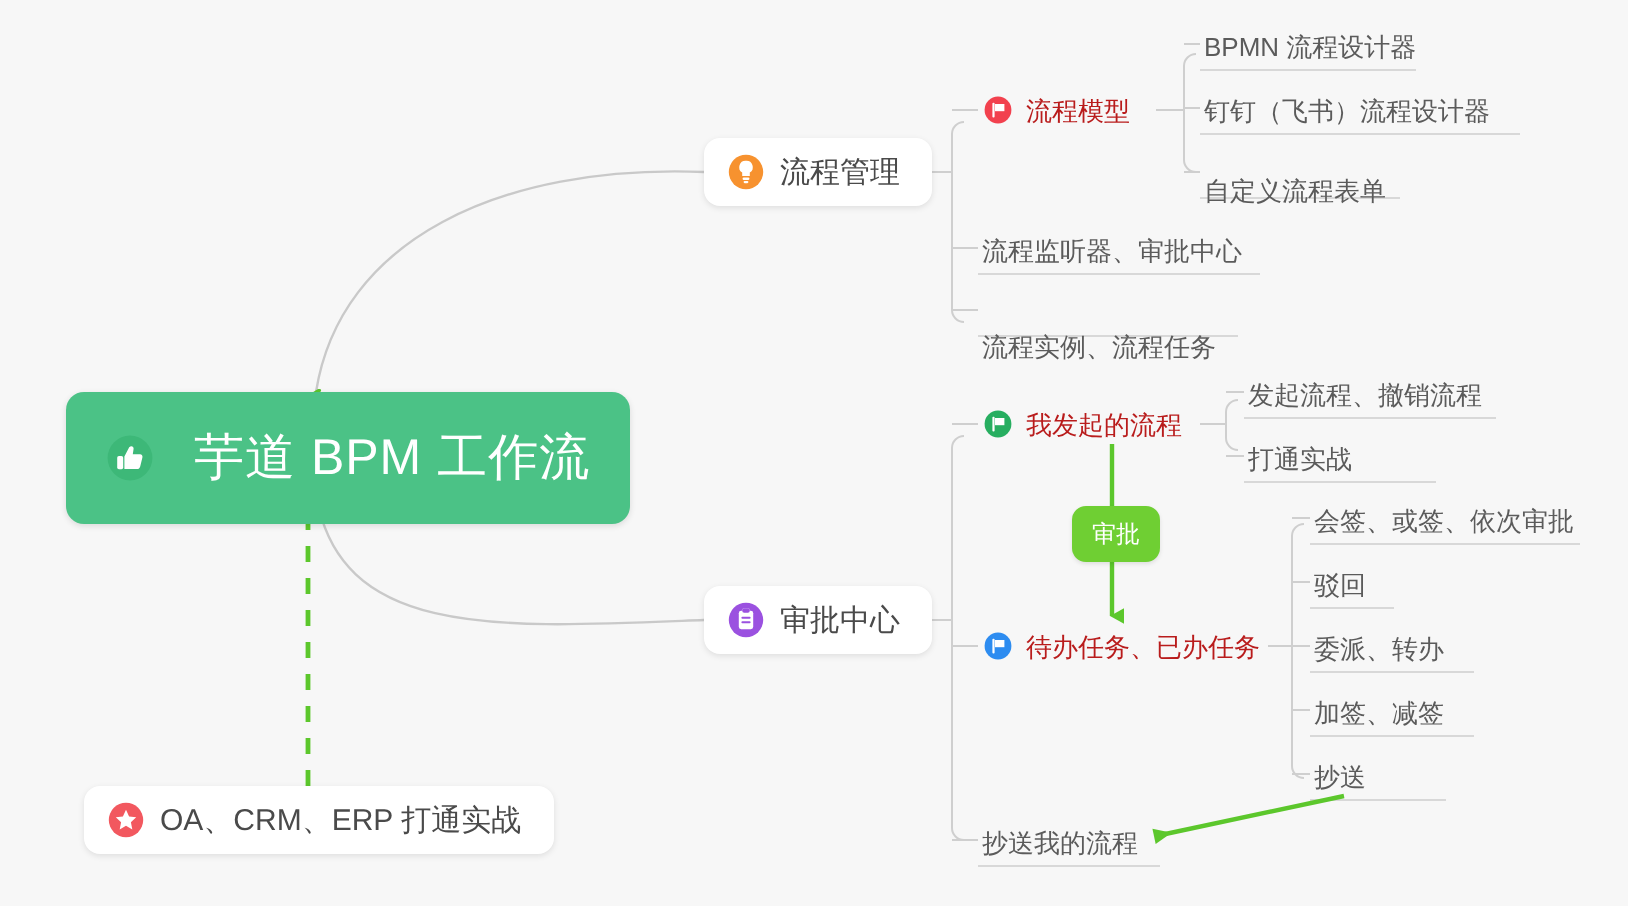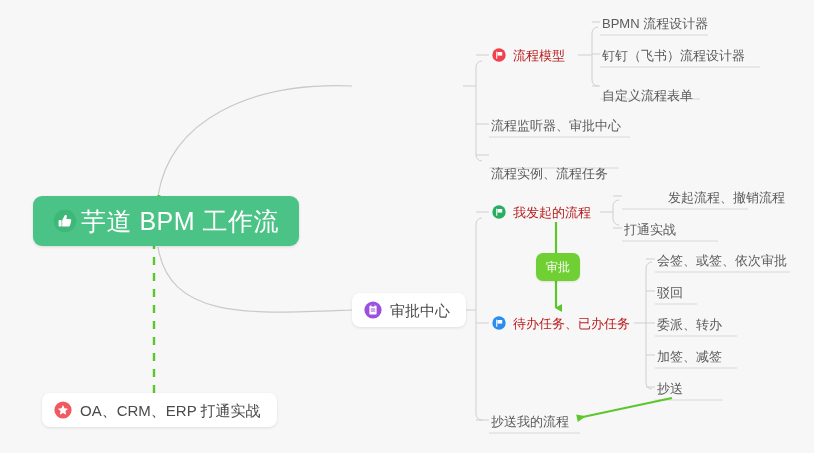--- a/index.html
+++ b/index.html
@@ -13,23 +13,23 @@
   #canvas{position:absolute;inset:0;width:814px;height:453px;}
   svg.links{position:absolute;left:0;top:0;width:814px;height:453px;pointer-events:none;}
 
   
   .node{position:absolute;display:flex;align-items:center;box-sizing:border-box;}
 
   .root-node{
     background:#4BC286;
     border-radius:9px;
     padding:0 20px;
-    height:50px;
+    height:66px;
     box-shadow:0 1px 3px rgba(0,0,0,.12);
-    gap:4px;
+    gap:20px;
   }
   .root-label{
     color:#ffffff;
     font-size:25px;
     letter-spacing:.5px;
     white-space:nowrap;
     line-height:1;
   }
 
   .card-node{
@@ -175,20 +175,32 @@
         <circle cx="12" cy="12" r="11.2" fill="#3DB878"></circle>
         <path d="M9.2 11.2 L11.6 6.6 C12.6 5.6 13.9 6.2 13.8 7.4 L13.4 10.1 L17.0 10.1
                  C17.9 10.1 18.4 10.9 18.2 11.7 L17.1 16.2 C16.9 17.0 16.3 17.5 15.5 17.5
                  L9.2 17.5 Z" fill="#ffffff"></path>
         <rect x="5.6" y="11.0" width="3.0" height="6.6" rx="0.9" fill="#ffffff"></rect>
       </svg>
     </span>
     <span class="root-label">芋道 BPM 工作流</span>
   </div>
 
+  <div class="node card-node" style="left:352px;top:69px;">
+    <span class="icon ico-card">
+      <svg viewBox="0 0 18 18" width="18" height="18">
+        <circle cx="9" cy="9" r="8.6" fill="#F7922F"></circle>
+        <path d="M9 3.4 A3.2 3.2 0 0 0 7.1 9.3 L7.1 11.0 L10.9 11.0 L10.9 9.3
+                 A3.2 3.2 0 0 0 9 3.4 Z" fill="#ffffff"></path>
+        <rect x="7.3" y="11.7" width="3.4" height="1.25" rx="0.6" fill="#ffffff"></rect>
+        <rect x="7.8" y="13.5" width="2.4" height="1.1" rx="0.55" fill="#ffffff"></rect>
+      </svg>
+    </span>
+    <span class="card-label">流程管理</span>
+  </div>
 
   <div class="node plain-node" style="left:492px;top:43px;">
     <span class="icon ico-dot">
       <svg viewBox="0 0 14 14" width="14" height="14">
         <circle cx="7" cy="7" r="6.7" fill="#F2414E"></circle>
         <rect x="4.2" y="3.4" width="1.1" height="7.4" rx="0.5" fill="#ffffff"></rect>
         <path d="M5.5 4.0 L10.2 4.0 L10.2 7.6 L5.5 7.6 Z" fill="#ffffff"></path>
       </svg>
     </span>
     <span class="plain-label">流程模型</span>
@@ -229,21 +241,21 @@
     <span class="icon ico-dot">
       <svg viewBox="0 0 14 14" width="14" height="14">
         <circle cx="7" cy="7" r="6.7" fill="#27AE60"></circle>
         <rect x="4.2" y="3.4" width="1.1" height="7.4" rx="0.5" fill="#ffffff"></rect>
         <path d="M5.5 4.0 L10.2 4.0 L10.2 7.6 L5.5 7.6 Z" fill="#ffffff"></path>
       </svg>
     </span>
     <span class="plain-label">我发起的流程</span>
   </div>
 
-  <div class="node plain-node leaf-node" style="left:624px;top:185px;margin-left:44px;">
+  <div class="node plain-node leaf-node" style="left:624px;top:185px;">
     <span class="plain-label">发起流程、撤销流程</span>
   </div>
   <div class="node plain-node leaf-node" style="left:624px;top:217px;">
     <span class="plain-label">打通实战</span>
   </div>
 
   <div class="node badge-node" style="left:536px;top:253px;">
     <span class="badge-label">审批</span>
   </div>
 

